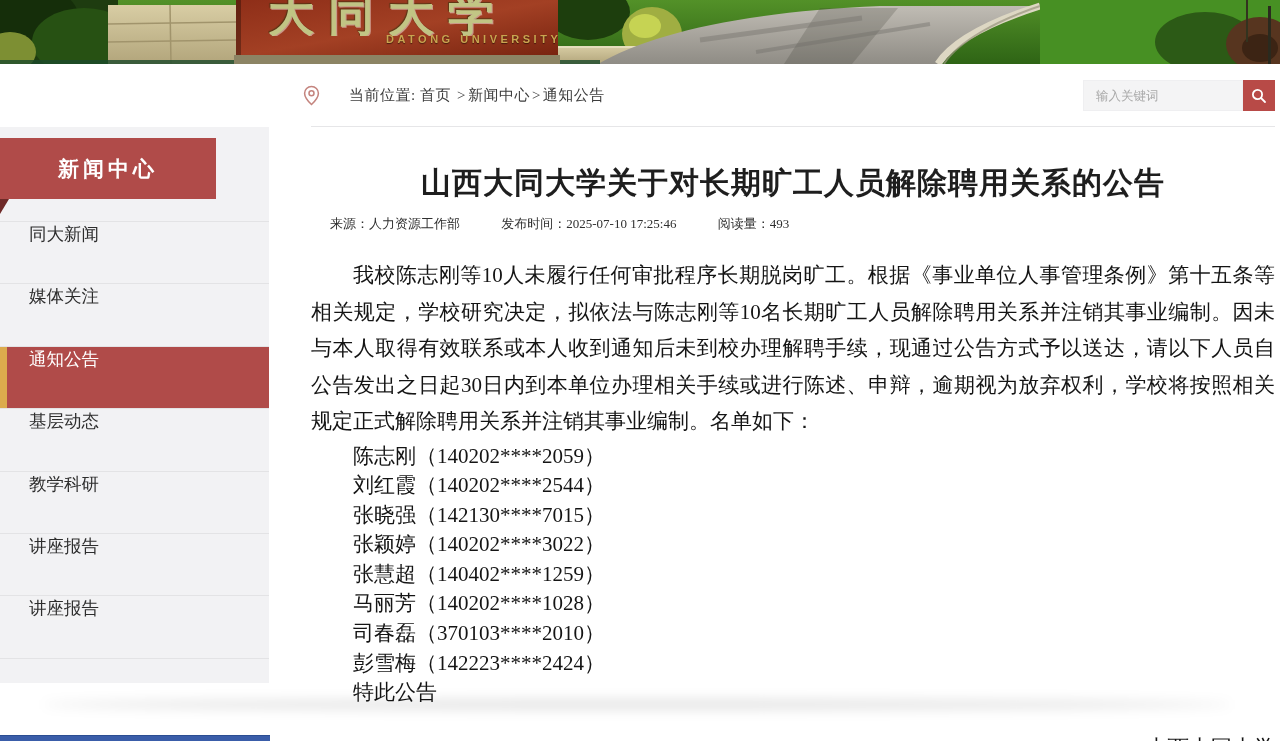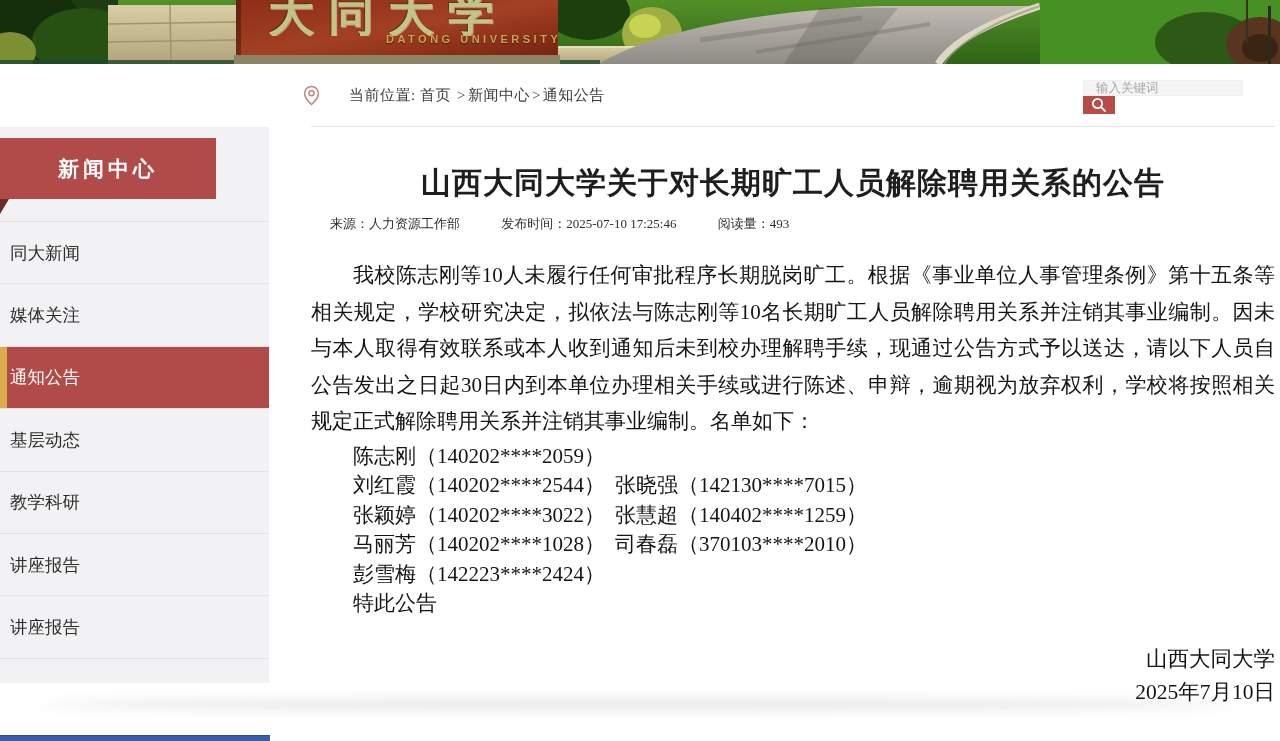--- a/index.html
+++ b/index.html
@@ -25,57 +25,57 @@
   }
 
   
   .breadcrumb { position:absolute; top:80px; left:300px; height:31px; display:flex; align-items:center; }
   .breadcrumb .pin { width:23px; height:23px; flex:0 0 auto; }
   .crumb-text { margin-left:26px; font-size:15px; color:#3d3d3d; letter-spacing:.5px; }
   .crumb-text a { color:#3d3d3d; text-decoration:none; }
   .crumb-sep { margin:0 2px; }
   .sep-first { margin-left:6px; }
 
-  .search-box { position:absolute; top:80px; left:1083px; width:192px; height:31px; display:flex;flex-direction:column; }
+  .search-box { position:absolute; top:80px; left:1083px; width:192px; height:31px; display:flex; }
   .search-input {
     flex:1 1 auto; width:160px; border:1px solid #efeff1; background:#f4f4f5;
     font-size:12.5px; color:#444; padding:0 0 0 12px; outline:none;
   }
   .search-input::placeholder { color:#a9a9a9; }
   .search-btn { width:32px; height:31px; border:none; background:#b84a47; cursor:pointer; display:flex; align-items:center; justify-content:center; }
 
   .top-rule { position:absolute; top:126px; left:311px; width:964px; height:1px; background:#e6e6e8; }
 
   
   .sidebar { position:absolute; left:0; top:127px; width:269px; height:556px; background:#f2f2f4; }
   .side-head {
     position:relative; margin-top:11px; width:216px; height:61px; background:#b04b49;
     color:#fff; display:flex; align-items:center; justify-content:center;
     font-size:21px; font-weight:bold; letter-spacing:4px;
   }
   .side-fold { position:absolute; left:0; top:61px; width:0; height:0;
     border-top:15px solid #6f2a28; border-right:9px solid transparent; }
   .side-list { list-style:none; margin-top:22px; border-bottom:1px solid #e3e3e5; }
   .side-list li {
-    height:62.4px; display:flex; align-items:center; padding-left:10px;
+    height:62.4px; display:flex; align-items:flex-start; padding-left:29px;
     border-top:1px solid #e3e3e5; font-size:17.5px; color:#2d2d2d; cursor:pointer;
   }
   .side-list li.active { background:#b04b49; color:#fff; box-shadow:inset 7px 0 0 #dcab4d; }
 
   
   .content { position:absolute; left:311px; top:140px; width:964px; color:#141414; }
   .art-title {
     margin-top:22px; font-size:30px; line-height:42px; font-weight:bold;
     text-align:center; letter-spacing:1px; color:#1e1e1e;
   }
   .art-meta { margin-top:11px; font-size:13px; color:#2f2f2f; }
   .art-meta .meta-item { margin:0 19px; }
   .art-body { margin-top:24px; font-size:21px; line-height:36.5px; text-align:justify; text-indent:2em; }
   .names { margin-left:42px; margin-top:2px; font-size:21px; }
-  .name-row { display:flex; line-height:29.6px; }
+  .name-row { display:flex; line-height:29.6px;flex-direction:column; }
   .name-c1 { width:262px; }
   .closing { line-height:29.6px; }
   .signature { margin-top:24px; text-align:right; font-size:21.5px; line-height:33px; }
 
   
   .content-shadow {
     position:absolute; left:42px; top:699px; width:1190px; height:11px;
     background:rgba(0,0,0,.10); border-radius:50%; filter:blur(6px);
   }
   .footer-blue { position:absolute; left:0; top:735px; width:270px; height:6px;

